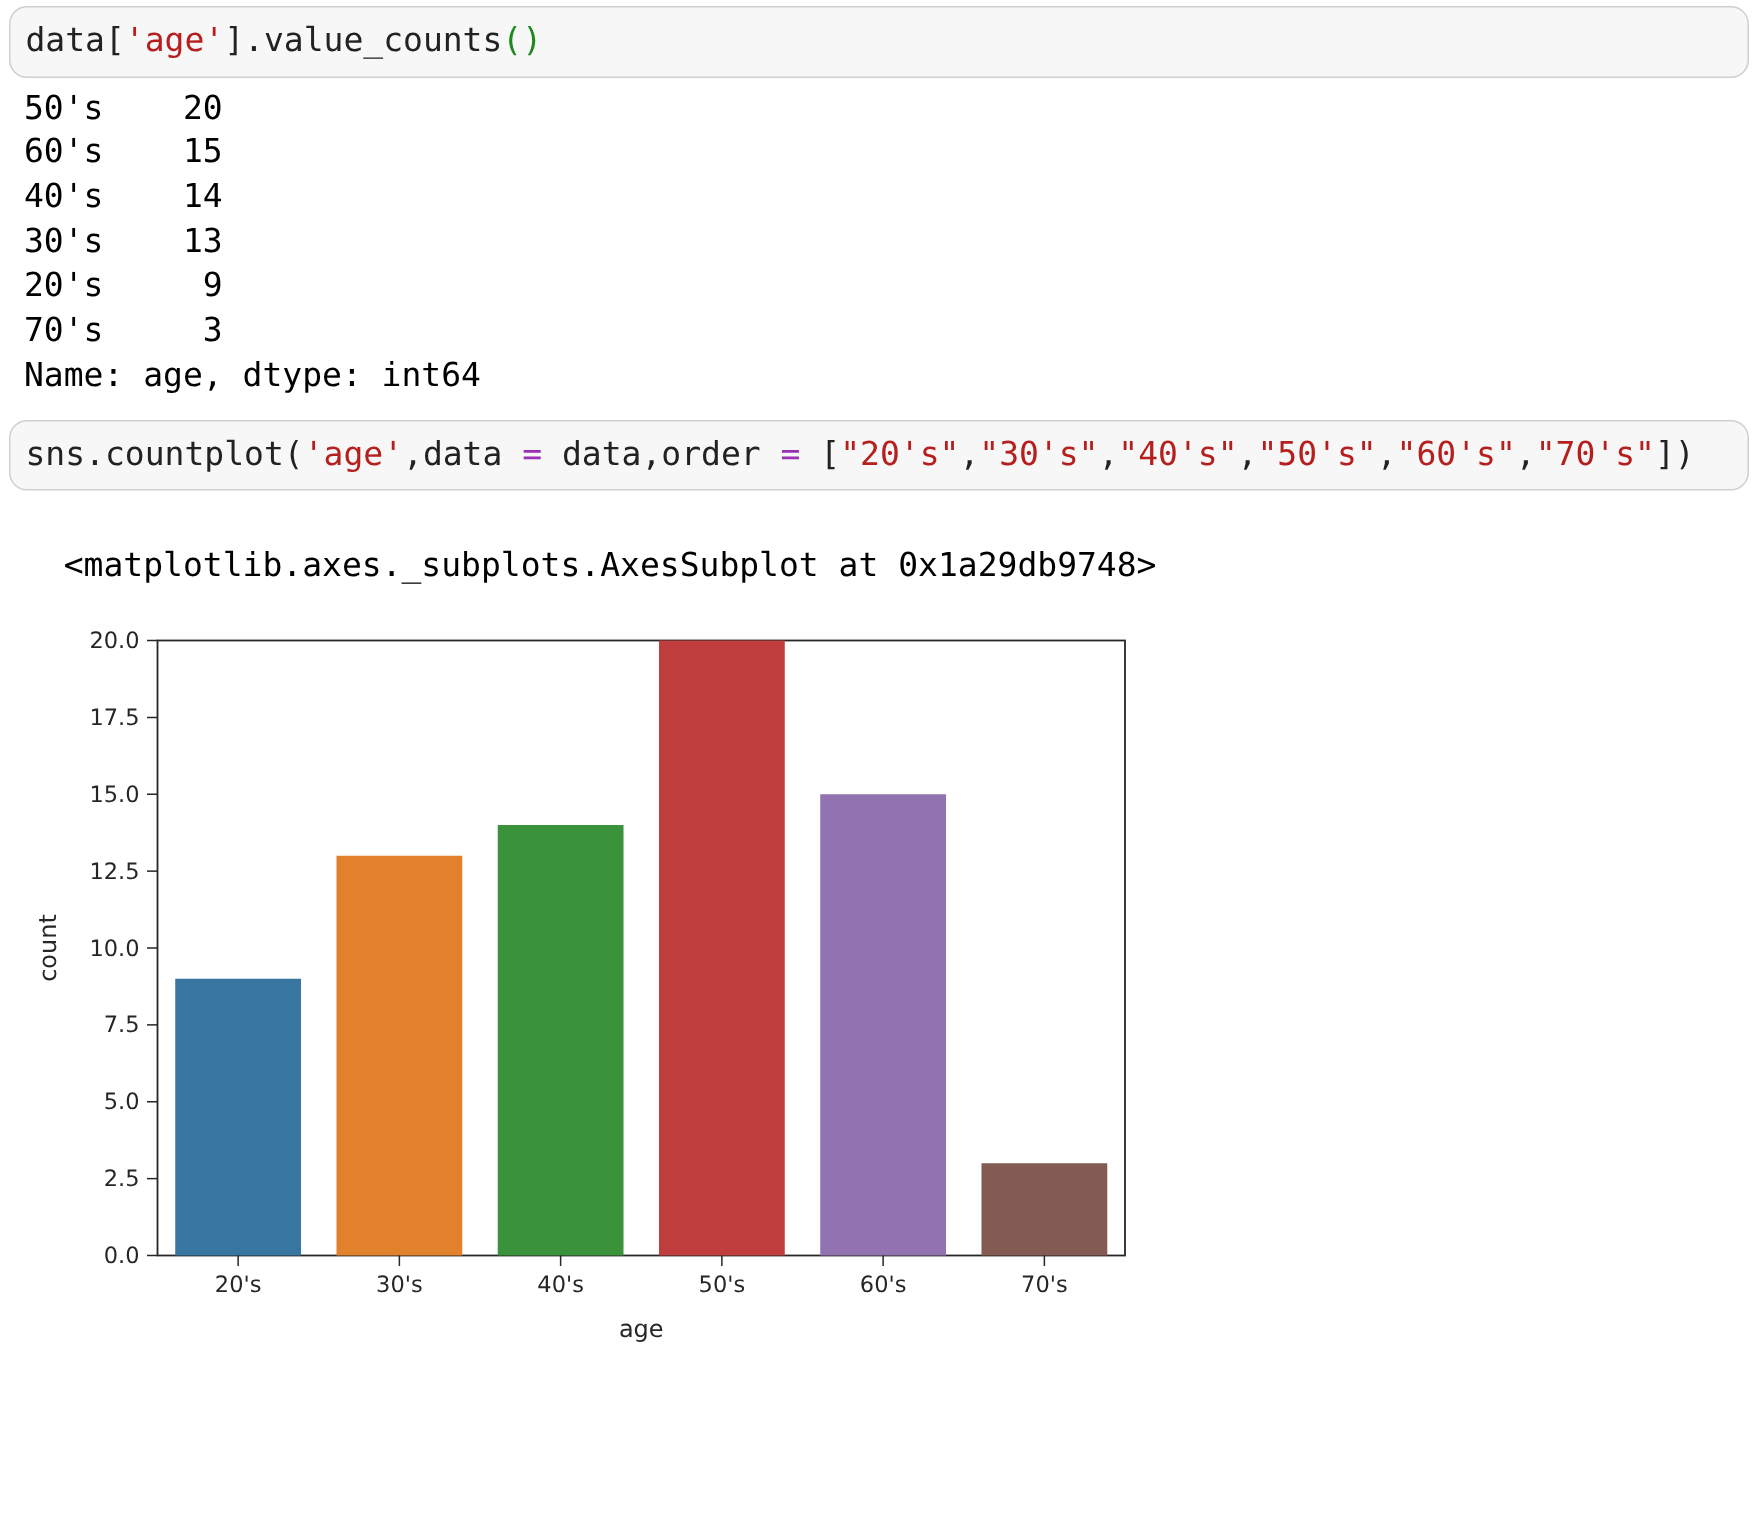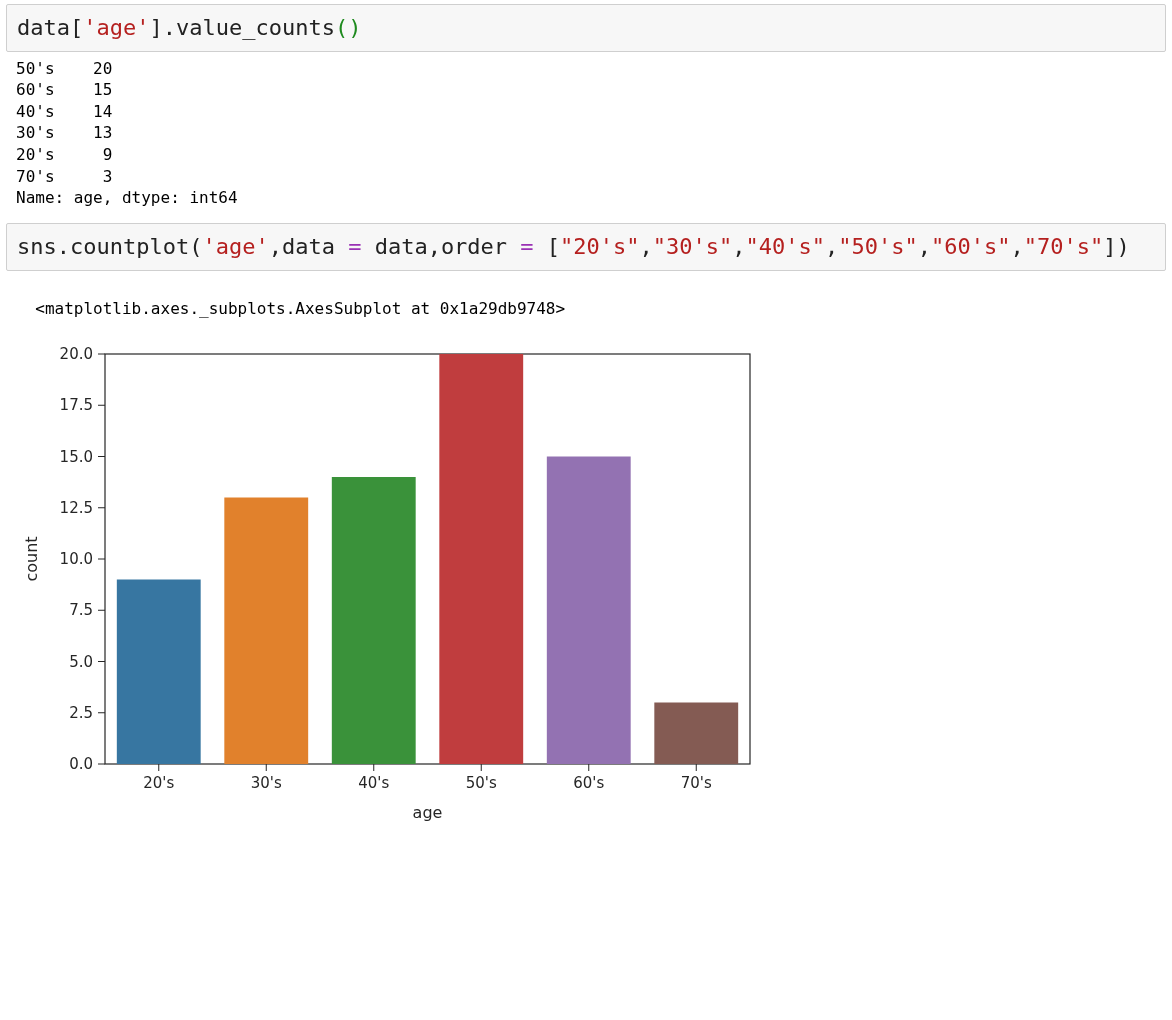--- a/index.html
+++ b/index.html
@@ -11,25 +11,25 @@
   }
   .cell-input {
     border: 1px solid #cfcfcf;
     background: #f7f7f7;
     padding: 8px 10px;
     font-family: Menlo, Consolas, "DejaVu Sans Mono", monospace;
     font-size: 22px;
     line-height: 1.35;
     white-space: pre;
     margin: 4px 6px 0 6px;
-    border-radius: 2px;
+    border-radius: 12px;
   }
   .cell-output {
     font-family: Menlo, Consolas, "DejaVu Sans Mono", monospace;
-    font-size: 16px;
+    font-size: 22px;
     line-height: 1.35;
     white-space: pre;
     padding: 6px 10px 10px 10px;
     margin: 0 6px;
   }
   .tok-default { color: #222; }
   .tok-str     { color: #b5201f; }   
   .tok-op      { color: #9a31b5; }   
   .tok-paren   { color: #1e8a1e; }
   .plot-holder {

